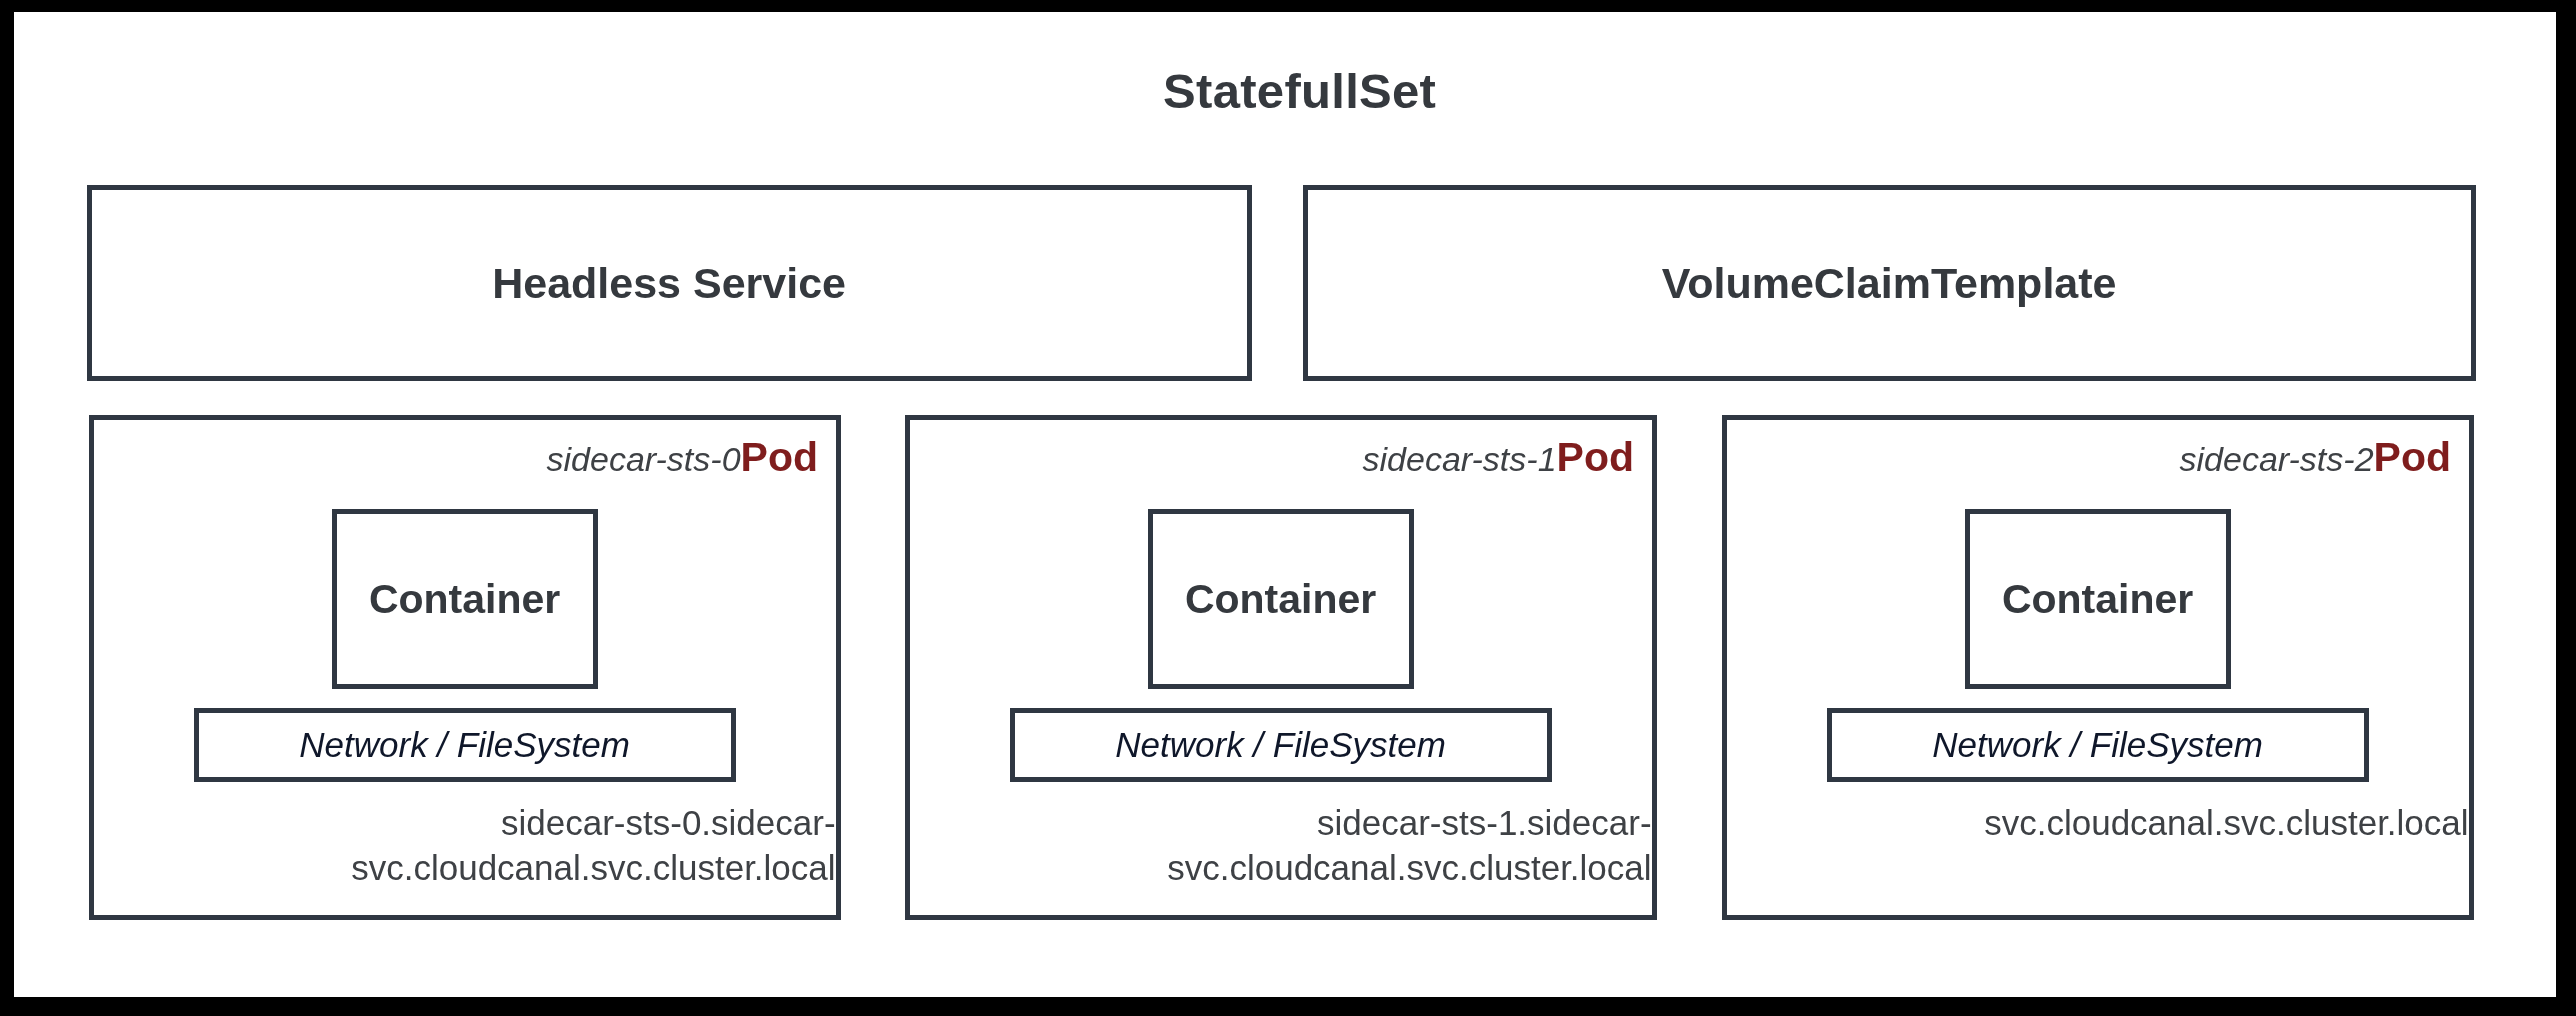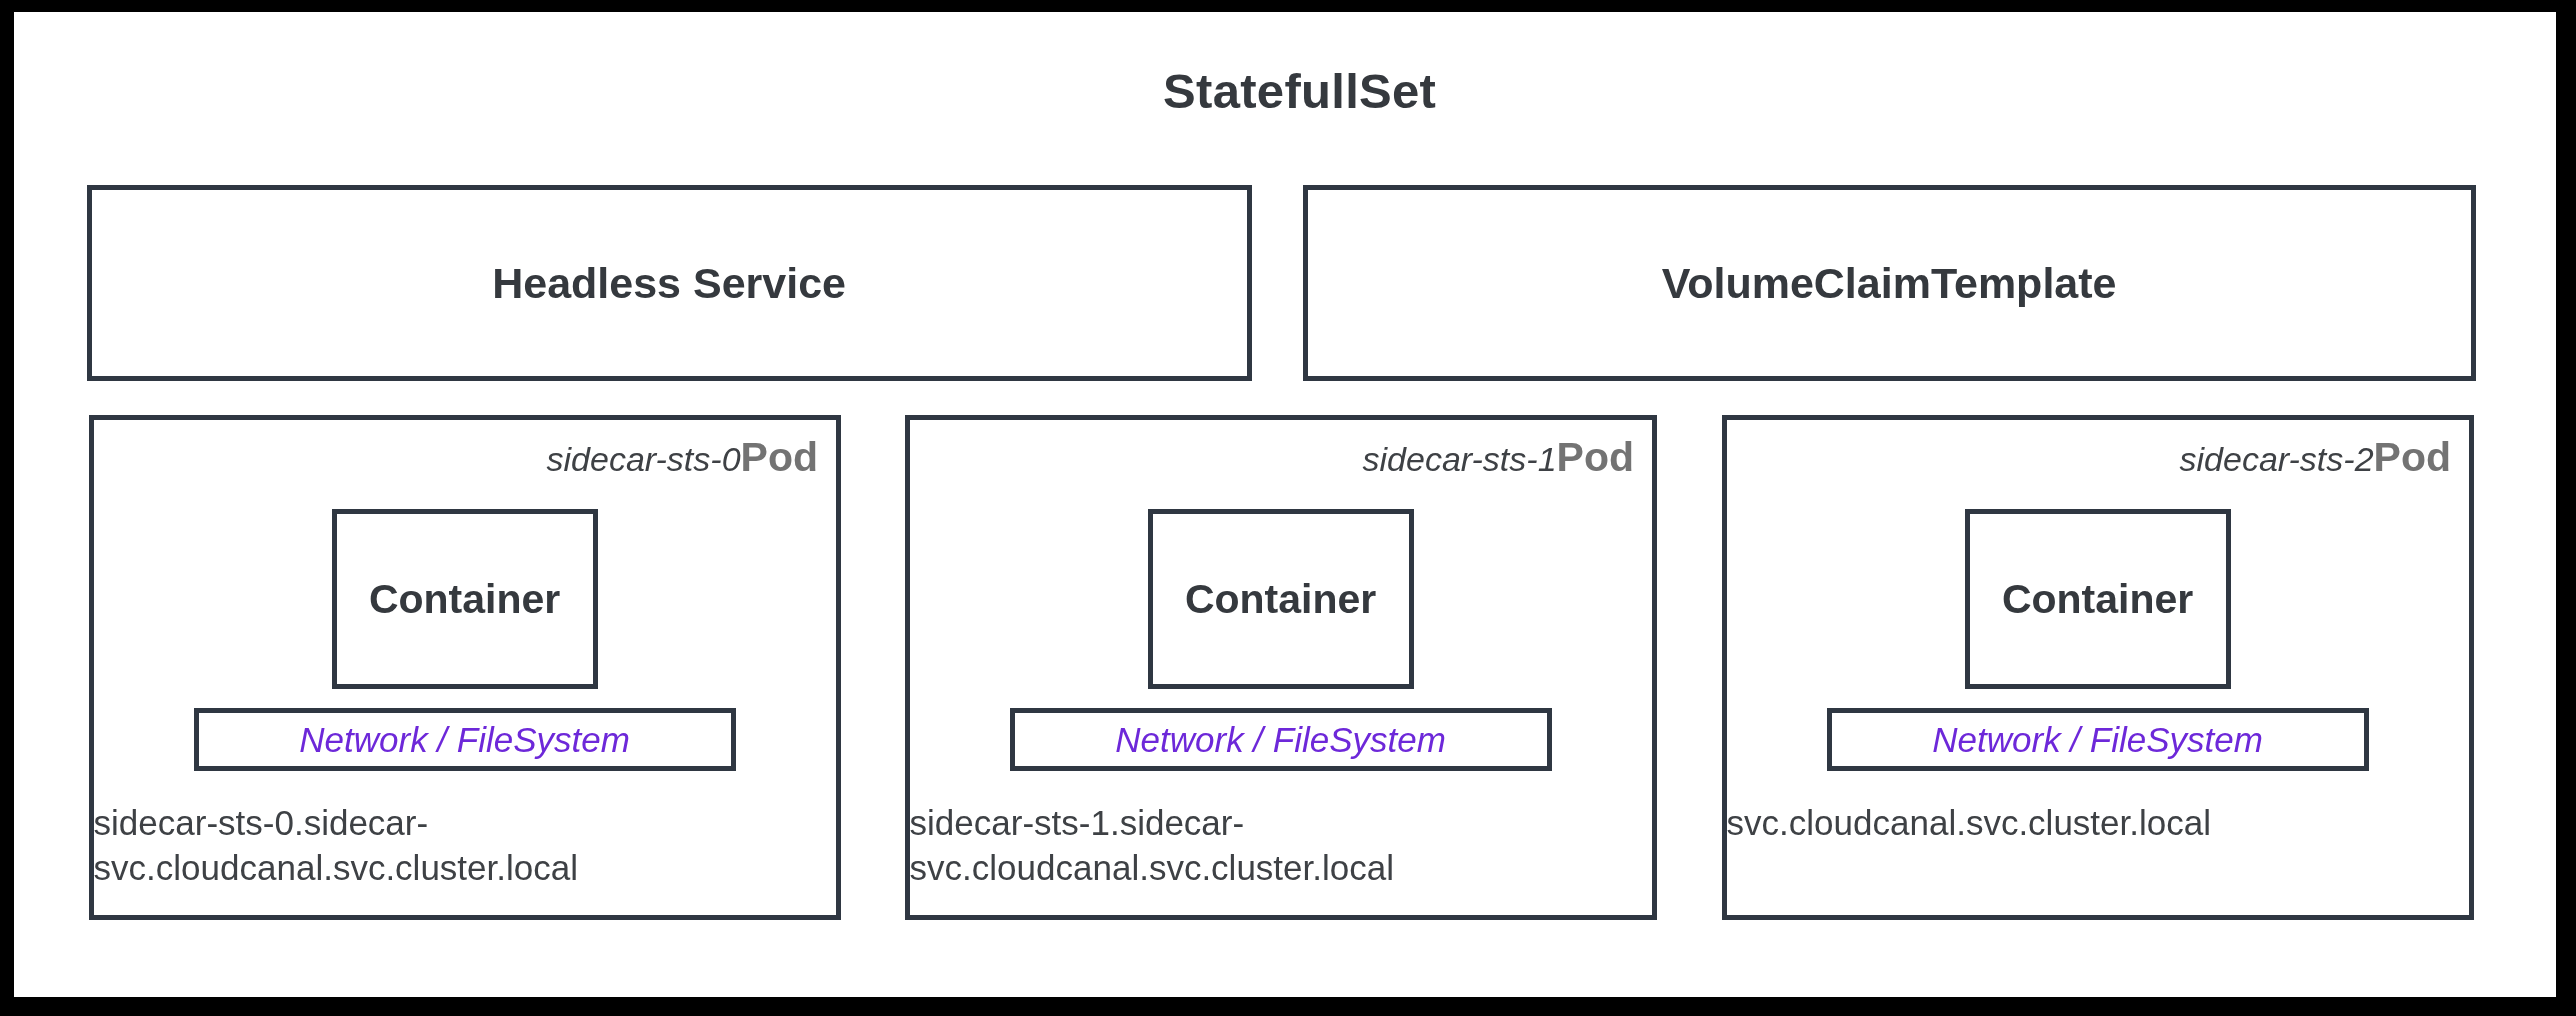--- a/index.html
+++ b/index.html
@@ -43,39 +43,39 @@
   .pod-2 { left: 1708px; padding-left: 8px; }
   .pod-header {
     position: absolute; top: 13.6px; left: 0; width: 100%;
     display: flex; justify-content: flex-end; align-items: baseline;
     padding: 0 17.6px 0 20.3px;
   }
   .pod-name {
     font-size: 34px; font-style: italic; color: #3e4145;
   }
   .pod-badge {
-    font-size: 41px; font-weight: bold; color: #737373;
+    font-size: 41px; font-weight: bold; color: #7f1d1d;
   }
   .container-box {
     position: absolute; top: 89px; left: 50%; transform: translateX(-50%);
     width: 266px; height: 180px;
     border: 5.4px solid #2f3742; background: #ffffff;
     display: flex; align-items: center; justify-content: center;
     font-size: 41px; font-weight: bold; color: #35393e;
   }
   .network-box {
     position: absolute; top: 288px; left: 50%; transform: translateX(-50%);
-    width: 542px; height: 63px;
+    width: 542px; height: 74px;
     border: 5.4px solid #2f3742; background: #ffffff;
     display: flex; align-items: center; justify-content: center;
-    font-size: 35px; font-style: italic; color: #6d28d9;
+    font-size: 35px; font-style: italic; color: #0f172a;
   }
   .pod-dns {
     position: absolute; top: 380px; left: 0; width: 100%;
-    text-align: left;
+    text-align: right;
     font-size: 35px; line-height: 45px; color: #3e4145;
   }
 </style>
 </head>
 <body>
 
 <div class="page">
   <div class="canvas">
 
     <div class="title">StatefullSet</div>

